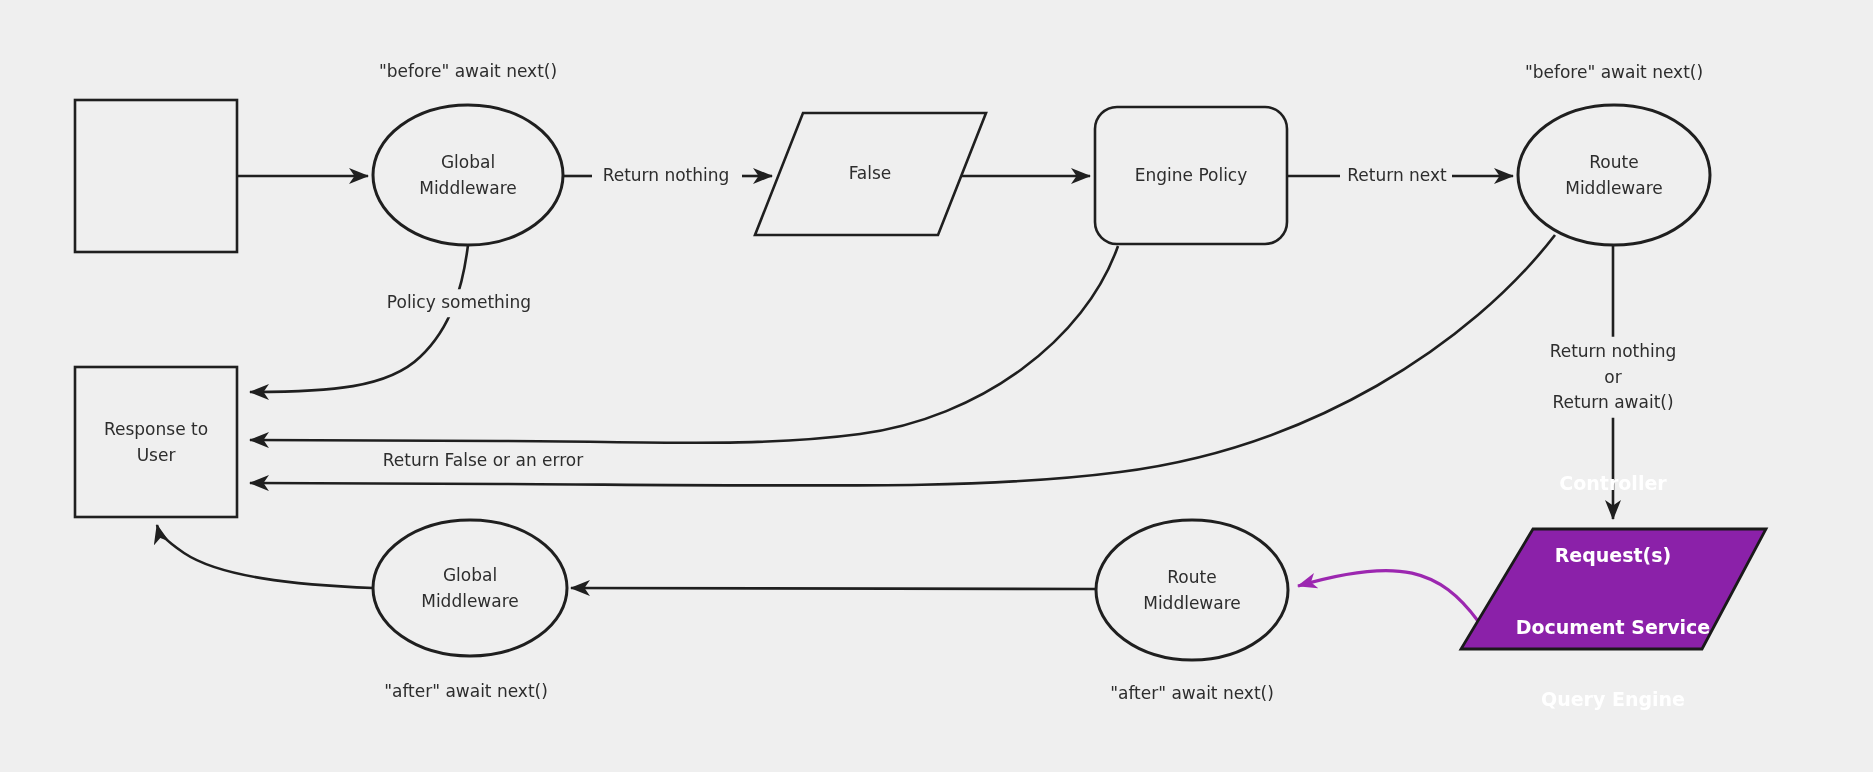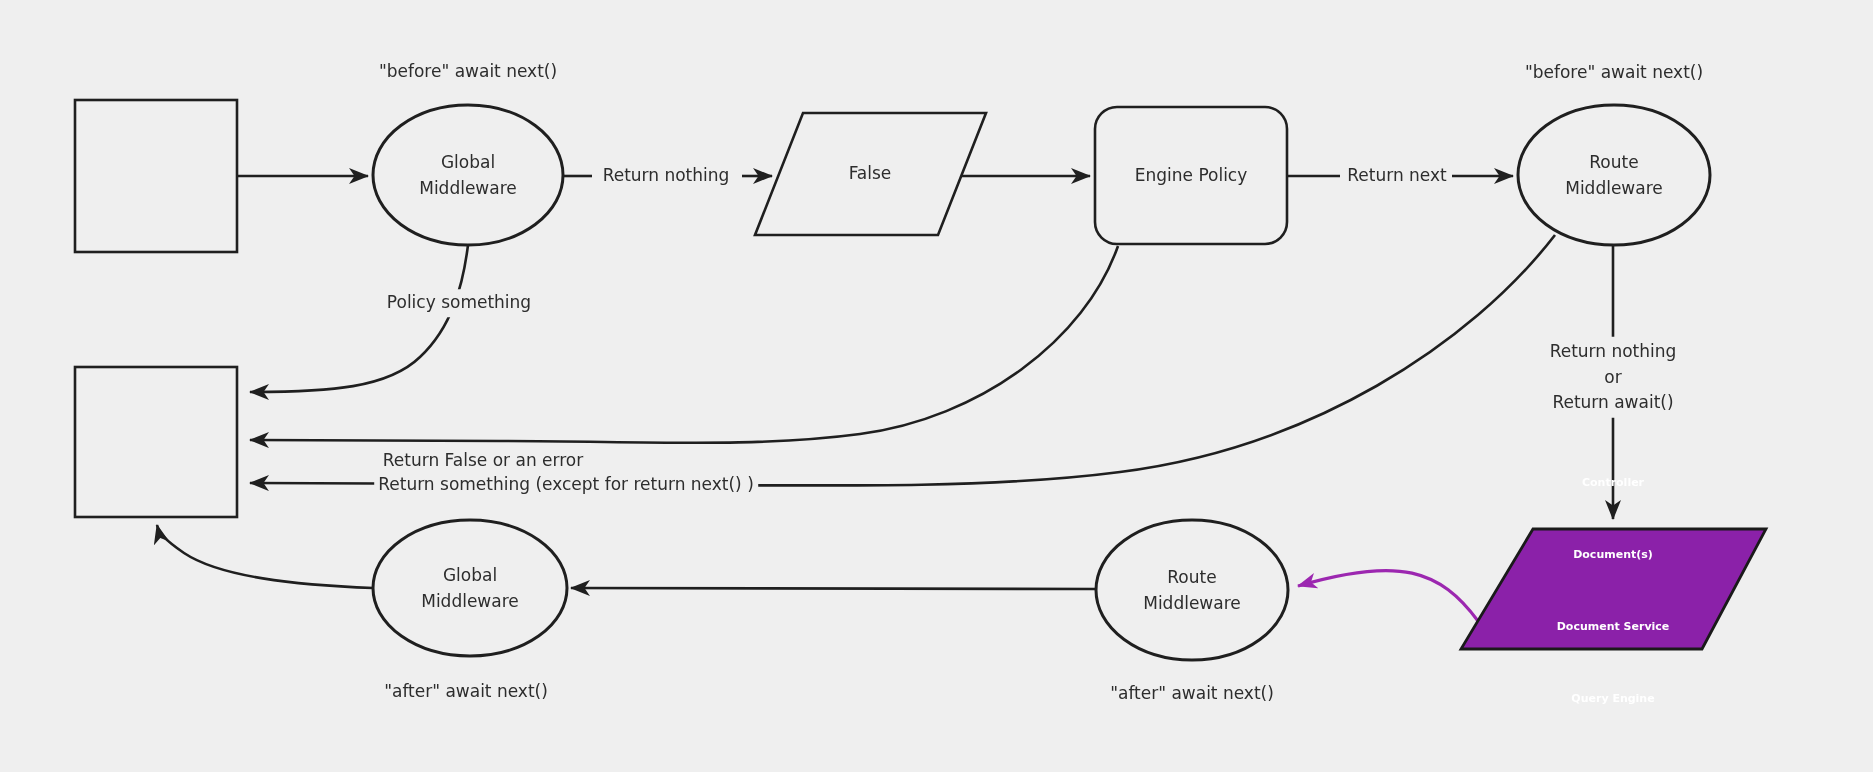--- a/index.html
+++ b/index.html
@@ -5,21 +5,21 @@
   html,body{margin:0;padding:0;}
   body{font-family:"DejaVu Sans","Liberation Sans",sans-serif;}
   #stage{position:relative;width:1873px;height:772px;background:#efefef;overflow:hidden;}
   #edges{position:absolute;left:0;top:0;z-index:1;}
   .lbl{position:absolute;z-index:3;transform:translate(-50%,-50%);
        color:#2d2d2d;font-size:17px;line-height:1.5;text-align:center;white-space:pre-wrap;}
   .node-lbl{width:130px;}
   .edge-lbl{background:#efefef;padding:1px 4px;white-space:nowrap;}
   .edge-lbl-block{background:#efefef;padding:2px 6px;white-space:nowrap;}
   .ann{white-space:nowrap;}
-  .purple-lbl{color:#ffffff;font-weight:bold;font-size:11px;line-height:24px;width:220px;}
+  .purple-lbl{color:#ffffff;font-weight:bold;font-size:19px;line-height:24px;width:220px;}
 </style>
 </head>
 <body>
 
 <div id="stage">
 
   <svg id="edges" width="1873" height="772" viewBox="0 0 1873 772">
     <defs>
       <marker id="arrow" markerUnits="userSpaceOnUse" markerWidth="22" markerHeight="18" refX="19" refY="8" orient="auto">
         <path d="M0,0 L20,8 L0,16 L5.5,8 Z" fill="#1f1f1f"></path>
@@ -55,40 +55,40 @@
       <ellipse cx="1192" cy="590" rx="96" ry="70" stroke-width="3"></ellipse>
       <ellipse cx="470" cy="588" rx="97" ry="68" stroke-width="3"></ellipse>
     </g>
     <polygon points="1533,529 1766,529 1702,649 1461,649" fill="#8b21a9" stroke="#1a1a1a" stroke-width="2.8"></polygon>
   </svg>
 
   <div class="lbl node-lbl" style="left:468px;top:175px;width:115px">Global Middleware</div>
   <div class="lbl" style="left:870px;top:174px">False</div>
   <div class="lbl" style="left:1191px;top:176px">Engine Policy</div>
   <div class="lbl node-lbl" style="left:1614px;top:175px;width:115px">Route Middleware</div>
+  <div class="lbl node-lbl" style="left:156px;top:442px">Response to User</div>
   <div class="lbl node-lbl" style="left:1192px;top:590px;width:115px">Route Middleware</div>
   <div class="lbl node-lbl" style="left:470px;top:588px;width:115px">Global Middleware</div>
 
   <div class="lbl purple-lbl" style="left:1613px;top:591px">
     <div>Controller</div>
-    <div>Document(s)</div>
+    <div>Request(s)</div>
     <div>Document Service</div>
     <div>Query Engine</div>
   </div>
 
   <div class="lbl ann" style="left:468px;top:72px">"before" await next()</div>
   <div class="lbl ann" style="left:1614px;top:73px">"before" await next()</div>
   <div class="lbl ann" style="left:466px;top:692px">"after" await next()</div>
   <div class="lbl ann" style="left:1192px;top:694px">"after" await next()</div>
 
   <div class="lbl edge-lbl" style="left:666px;top:176px">Return nothing</div>
   <div class="lbl edge-lbl" style="left:1397px;top:176px">Return next</div>
   <div class="lbl edge-lbl" style="left:459px;top:303px">Policy something</div>
   <div class="lbl edge-lbl" style="left:483px;top:461px">Return False or an error</div>
-  <div class="lbl edge-lbl" style="left:566px;top:485px">Return something (except for return next() )</div>
 
   <div class="lbl edge-lbl-block" style="left:1613px;top:377px">
     <div>Return nothing</div>
     <div>or</div>
     <div>Return await()</div>
   </div>
 
 </div>
 
 </body></html>

